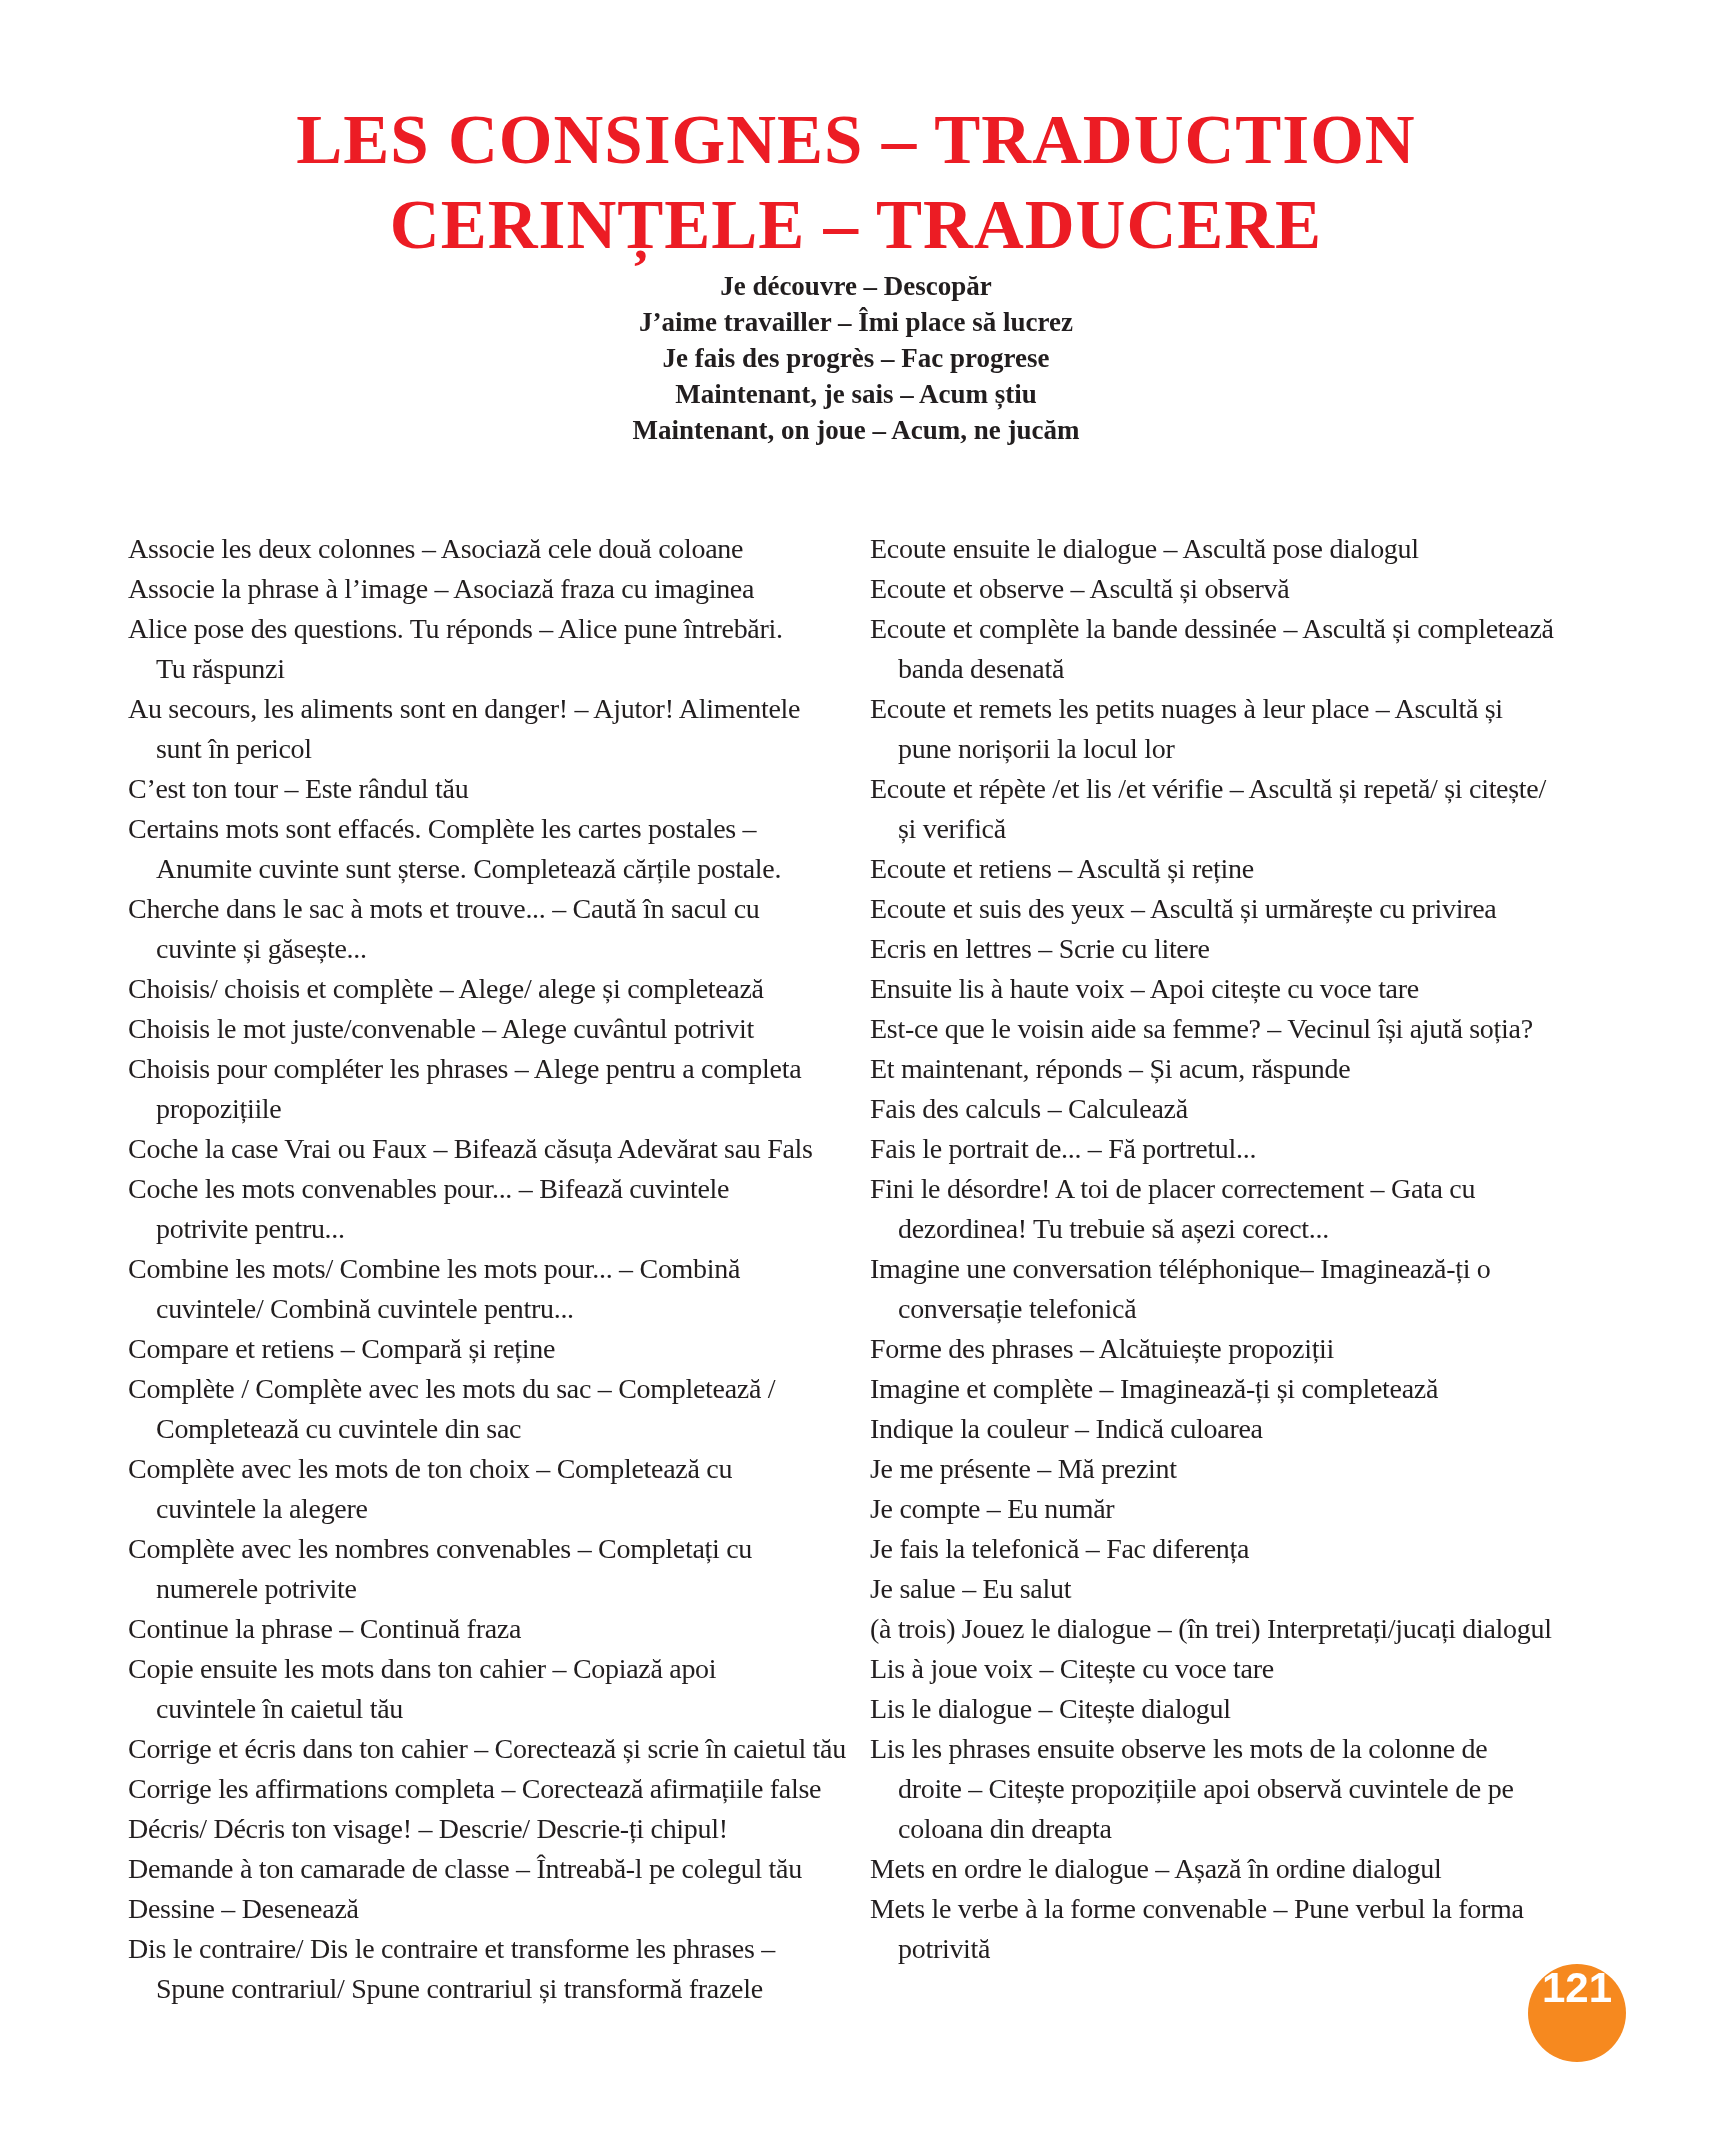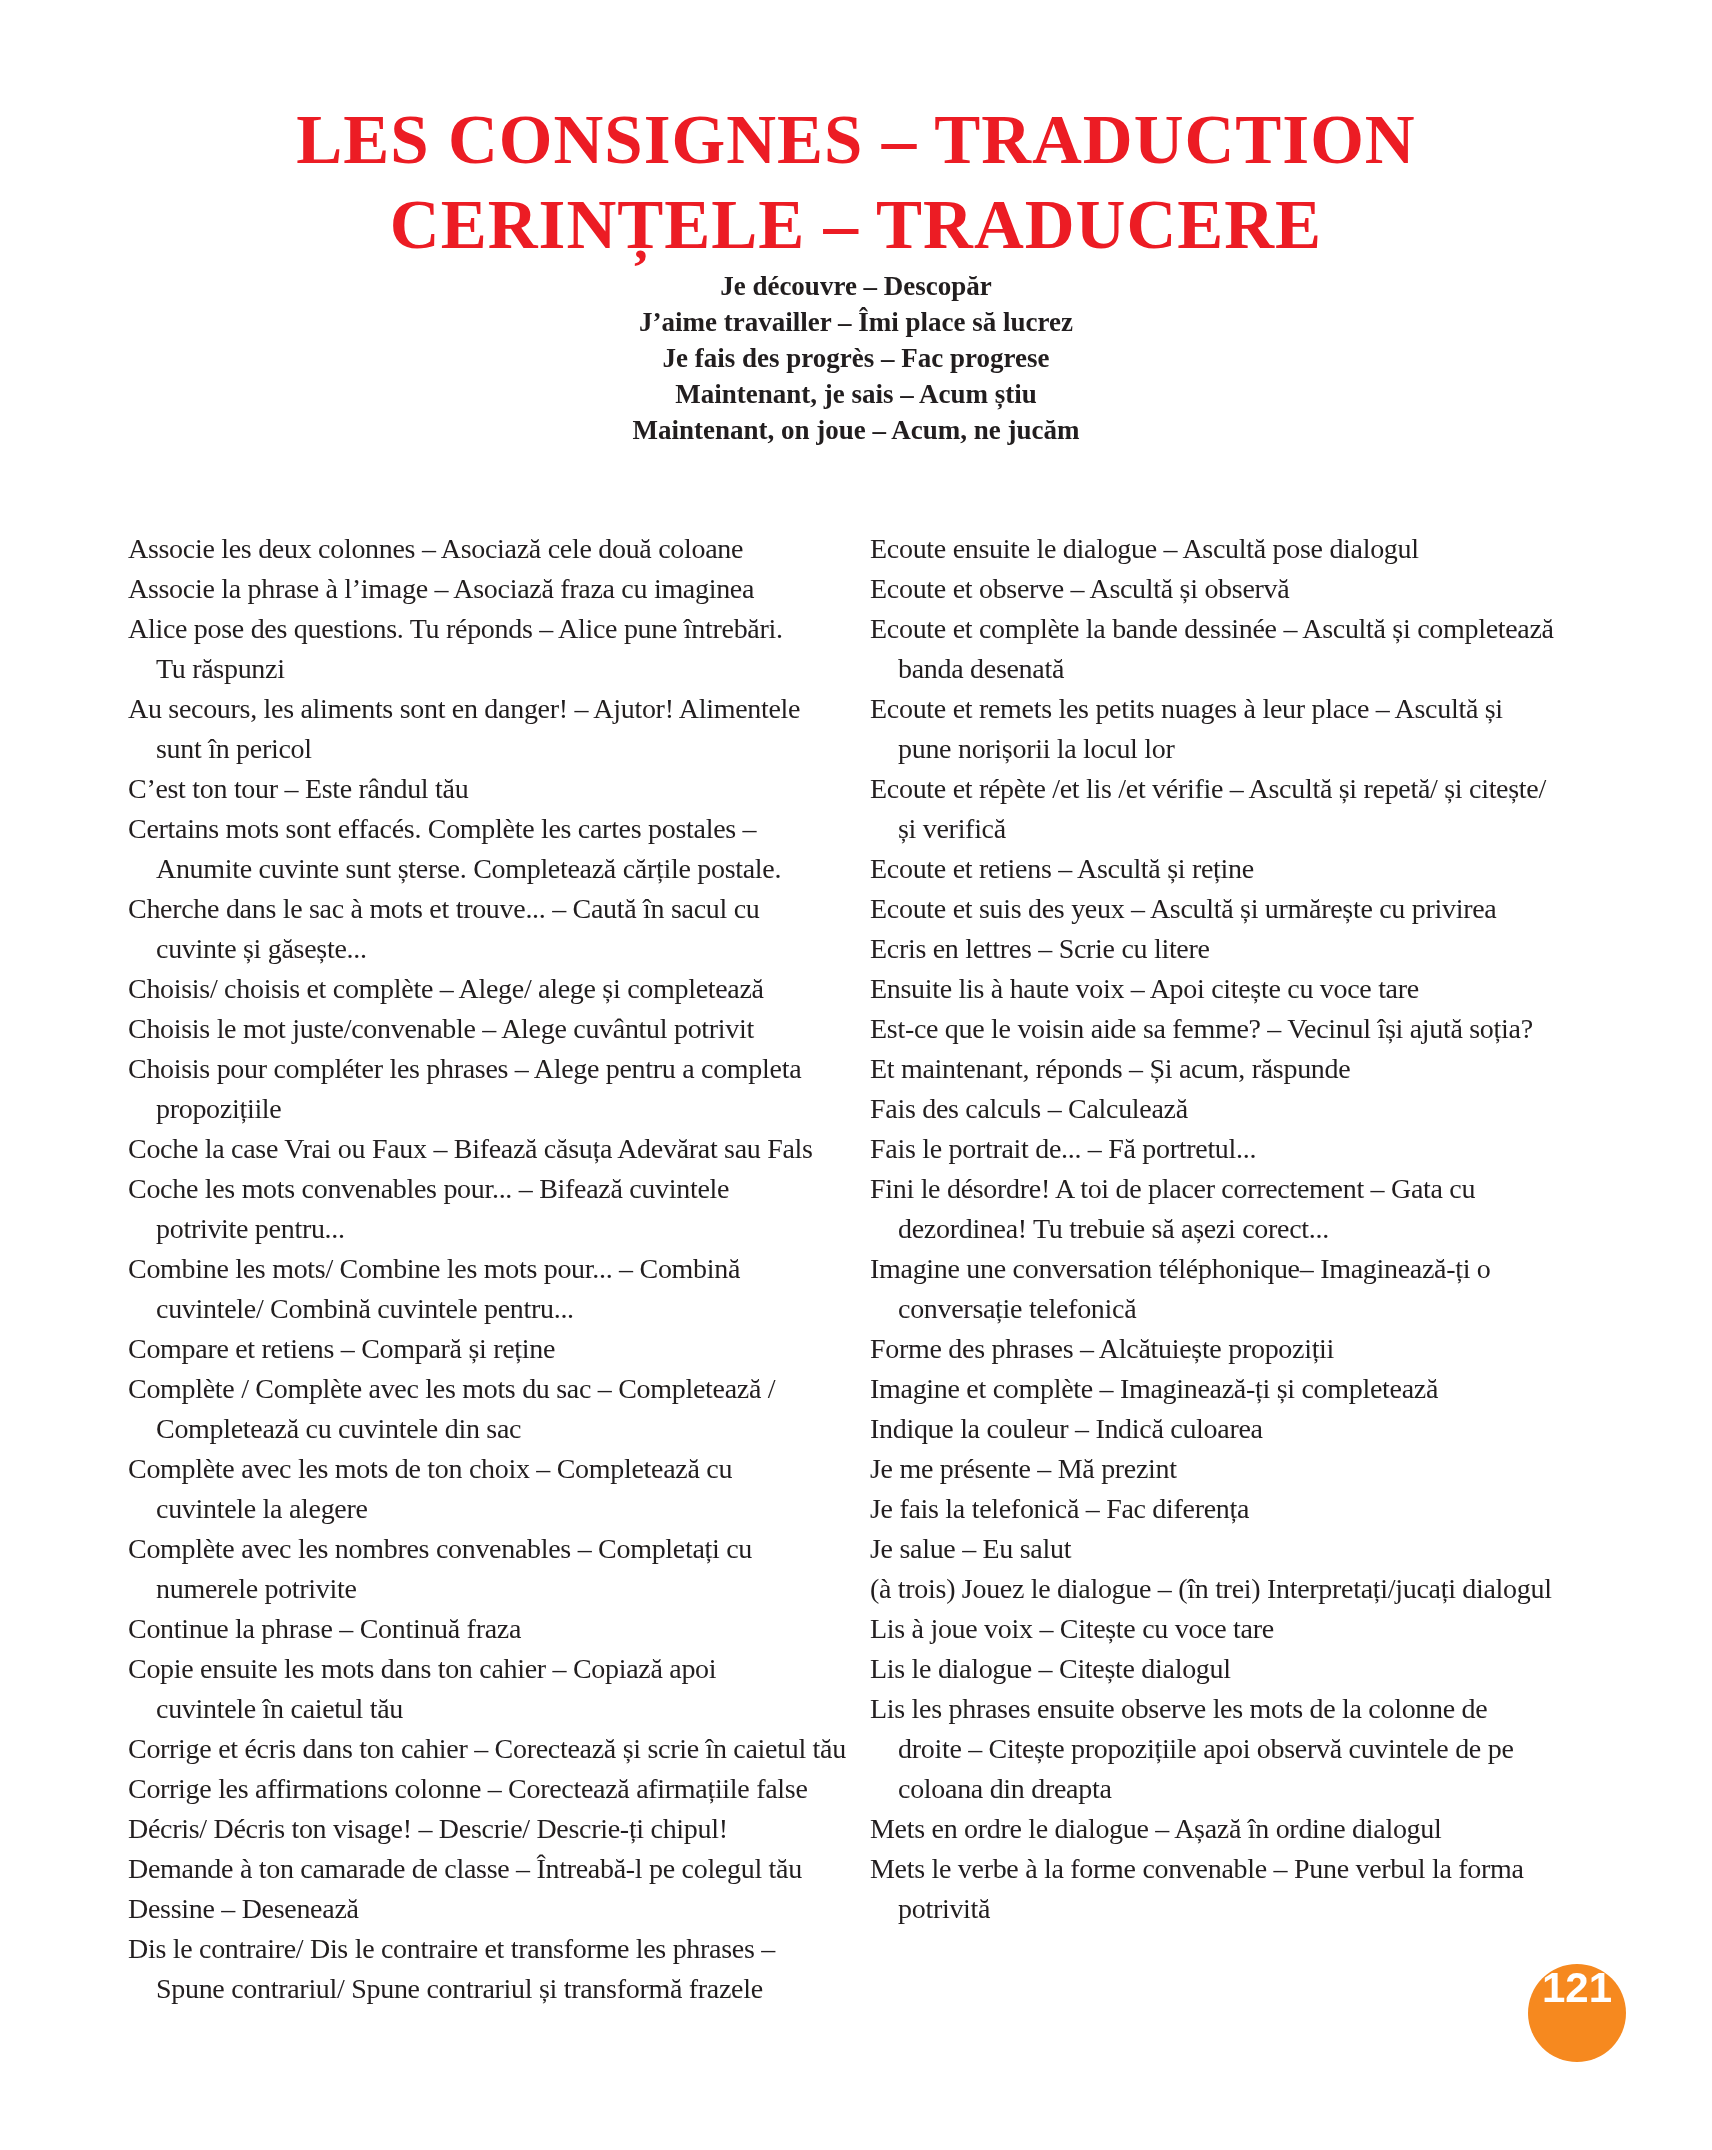--- a/index.html
+++ b/index.html
@@ -111,21 +111,21 @@
       <p class="item">Complète / Complète avec les mots du sac – Completează /
 Completează cu cuvintele din sac</p>
       <p class="item">Complète avec les mots de ton choix – Completează cu
 cuvintele la alegere</p>
       <p class="item">Complète avec les nombres convenables – Completați cu
 numerele potrivite</p>
       <p class="item">Continue la phrase – Continuă fraza</p>
       <p class="item">Copie ensuite les mots dans ton cahier – Copiază apoi
 cuvintele în caietul tău</p>
       <p class="item">Corrige et écris dans ton cahier – Corectează și scrie în caietul tău</p>
-      <p class="item">Corrige les affirmations colonne – Corectează afirmațiile false</p>
+      <p class="item">Corrige les affirmations completa – Corectează afirmațiile false</p>
       <p class="item">Décris/ Décris ton visage! – Descrie/ Descrie-ți chipul!</p>
       <p class="item">Demande à ton camarade de classe – Întreabă-l pe colegul tău</p>
       <p class="item">Dessine – Desenează</p>
       <p class="item">Dis le contraire/ Dis le contraire et transforme les phrases –
 Spune contrariul/ Spune contrariul și transformă frazele</p>
     </div>
   <div class="col col-right" id="col-right">
       <p class="item">Ecoute ensuite le dialogue – Ascultă pose dialogul</p>
       <p class="item">Ecoute et observe – Ascultă și observă</p>
       <p class="item">Ecoute et complète la bande dessinée – Ascultă și completează
@@ -143,20 +143,21 @@
       <p class="item">Fais des calculs – Calculează</p>
       <p class="item">Fais le portrait de... – Fă portretul...</p>
       <p class="item">Fini le désordre! A toi de placer correctement – Gata cu
 dezordinea! Tu trebuie să așezi corect...</p>
       <p class="item">Imagine une conversation téléphonique– Imaginează-ți o
 conversație telefonică</p>
       <p class="item">Forme des phrases – Alcătuiește propoziții</p>
       <p class="item">Imagine et complète – Imaginează-ți și completează</p>
       <p class="item">Indique la couleur – Indică culoarea</p>
       <p class="item">Je me présente – Mă prezint</p>
+      <p class="item">Je compte – Eu număr</p>
       <p class="item">Je fais la telefonică – Fac diferența</p>
       <p class="item">Je salue – Eu salut</p>
       <p class="item">(à trois) Jouez le dialogue – (în trei) Interpretați/jucați dialogul</p>
       <p class="item">Lis à joue voix – Citește cu voce tare</p>
       <p class="item">Lis le dialogue – Citește dialogul</p>
       <p class="item">Lis les phrases ensuite observe les mots de la colonne de
 droite – Citește propozițiile apoi observă cuvintele de pe
 coloana din dreapta</p>
       <p class="item">Mets en ordre le dialogue – Așază în ordine dialogul</p>
       <p class="item">Mets le verbe à la forme convenable – Pune verbul la forma

